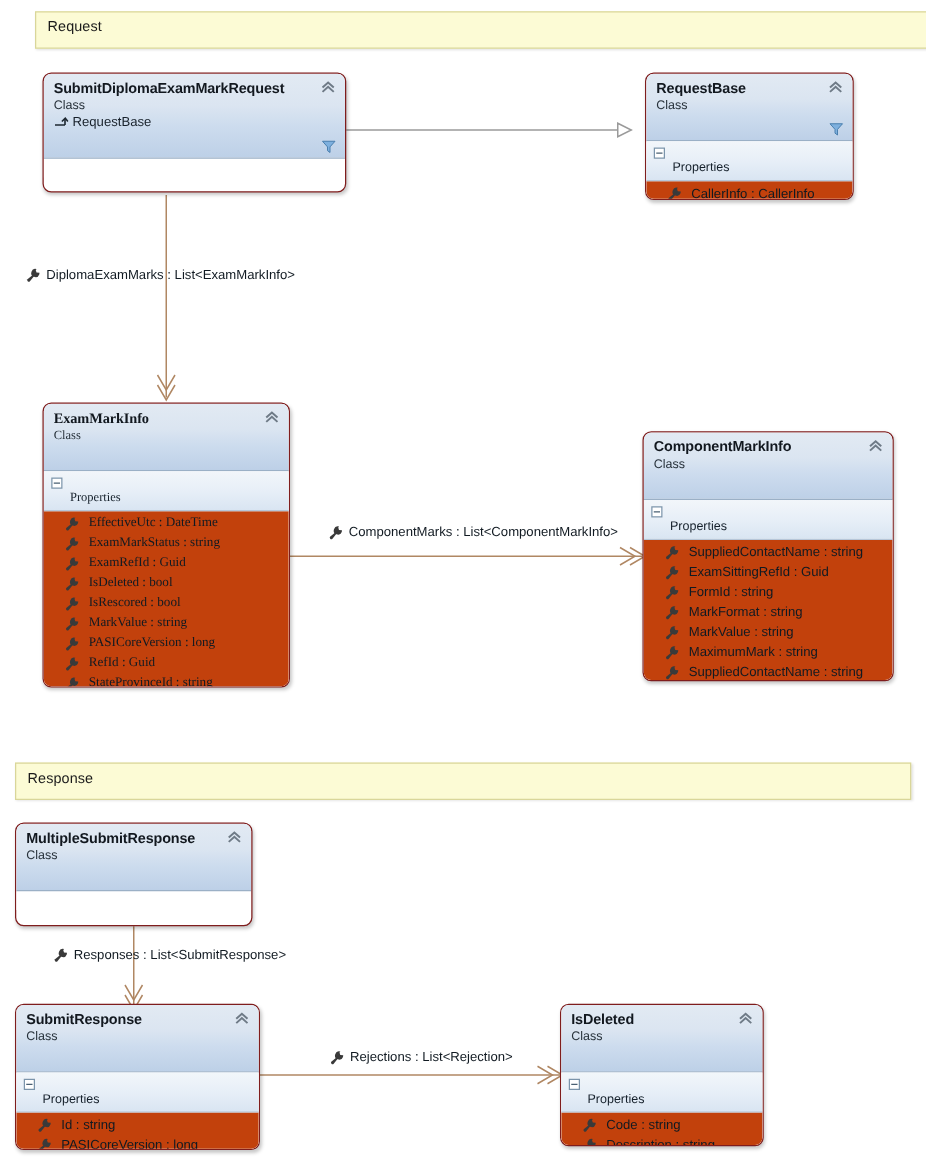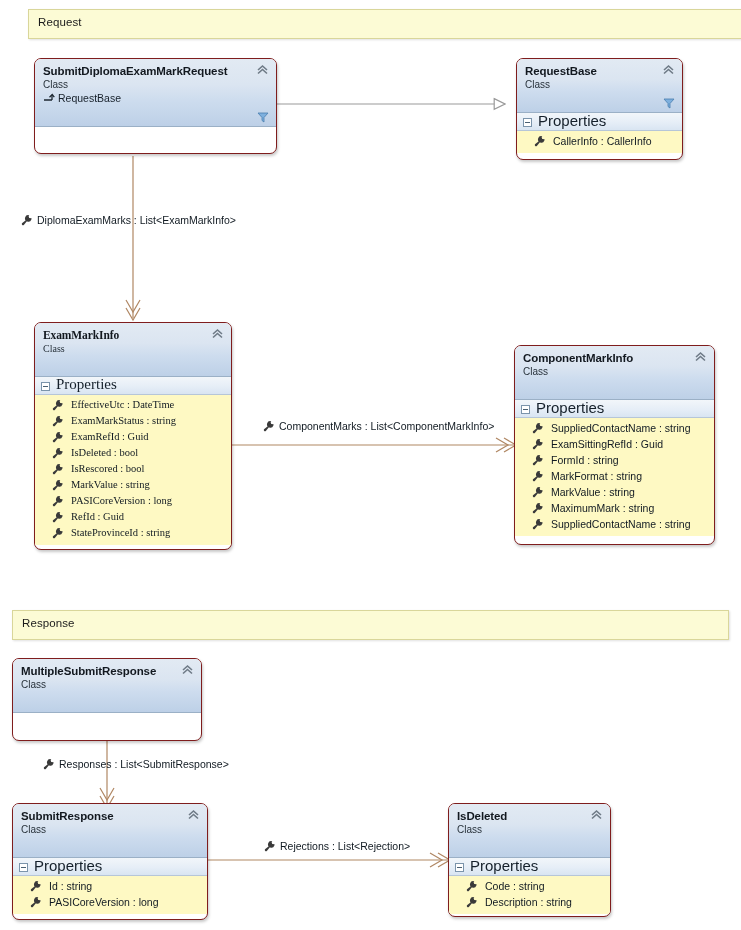--- a/index.html
+++ b/index.html
@@ -104,24 +104,24 @@
     height: 10px;
   }
   
   .cls-body {
     background: #ffffff;
   }
   .compartment-title {
     position: relative;
     background: linear-gradient(to bottom, #f2f6fa 0%, #e6eef7 55%, #d9e5f2 100%);
     border-bottom: 1px solid #b6c6d8;
-    font-size: 15px;
+    font-size: 10px;
     color: #15202b;
     line-height: 15px;
-    padding: 0 6px 2px 21px;
+    padding: 14px 6px 2px 21px;
     box-sizing: border-box;
     white-space: nowrap;
   }
   .expander {
     position: absolute;
     left: 6px;
     top: 5px;
     width: 9px;
     height: 9px;
     box-sizing: border-box;
@@ -132,21 +132,21 @@
     content: "";
     position: absolute;
     left: 1px;
     top: 3px;
     width: 5px;
     height: 1px;
     background: #4a6073;
   }
   .member-list {
     padding: 2px 0 4px 0;
-    background: #fef9c3;
+    background: #c2410c;
   }
   .member {
     position: relative;
     font-size: 10.5px;
     color: #111a22;
     line-height: 16px;
     height: 16px;
     padding-left: 36px;
     white-space: nowrap;
     box-sizing: border-box;

